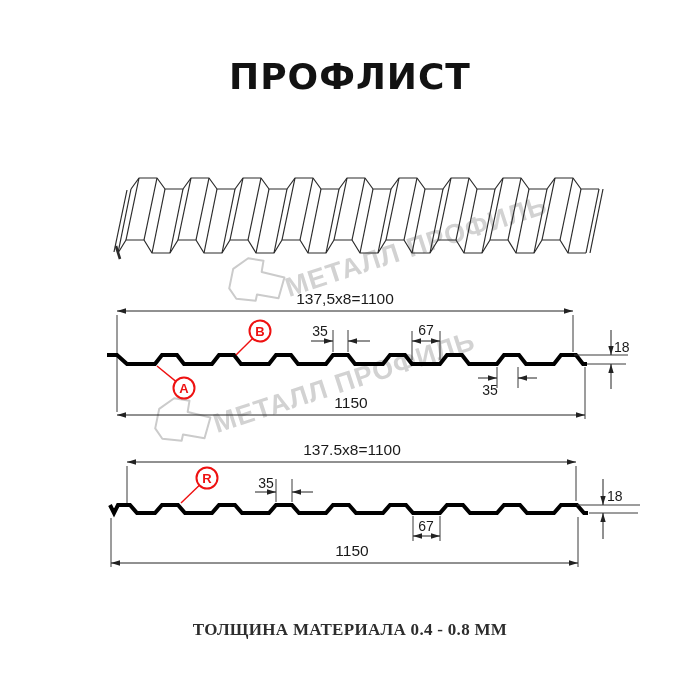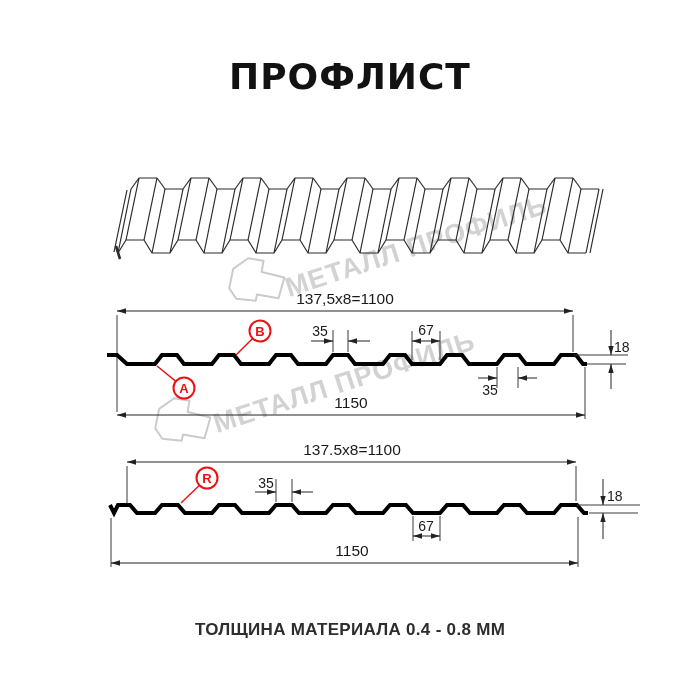--- a/index.html
+++ b/index.html
@@ -4,21 +4,21 @@
 <style>
   html,body{margin:0;padding:0;background:#fff;}
   .sheet{position:relative;width:686px;height:700px;background:#fff;overflow:hidden;
          font-family:"Liberation Sans",sans-serif;}
   .title{position:absolute;top:56px;left:0;width:700px;margin:0;text-align:center;
          font-family:"DejaVu Sans","Liberation Sans",sans-serif;
          font-size:36px;font-weight:bold;letter-spacing:1px;color:#121212;}
   .subtitle{position:absolute;top:100px;left:0;width:700px;text-align:center;
          font-size:17px;font-weight:bold;letter-spacing:.5px;color:#1c1c1c;}
   .footer{position:absolute;top:620px;left:0;width:700px;text-align:center;
-         font-size:17px;font-weight:bold;letter-spacing:.3px;color:#2d2d2d;}
+         font-size:17px;font-weight:bold;letter-spacing:.3px;color:#2d2d2d;font-family:Liberation Serif, serif;}
   svg{position:absolute;top:0;left:0;}
   .thin{stroke:#3a3a3a;stroke-width:1;fill:none;}
   .dim{stroke:#222;stroke-width:1;fill:none;}
   .thick{stroke:#000;stroke-width:4;fill:none;stroke-linejoin:miter;}
   .w3d{stroke:#2b2b2b;stroke-width:1.2;fill:none;stroke-linejoin:round;}
   .w3dlip{stroke:#2b2b2b;stroke-width:2.6;fill:none;}
   .arrowhead{fill:#222;stroke:none;}
   .dim-text{fill:#1a1a1a;font-size:15.5px;font-family:"Liberation Sans",sans-serif;}
   .dim-text-sm{fill:#1a1a1a;font-size:14px;font-family:"Liberation Sans",sans-serif;}
   .callout-circle{fill:#ffffff;stroke:#ee1111;stroke-width:2;}

